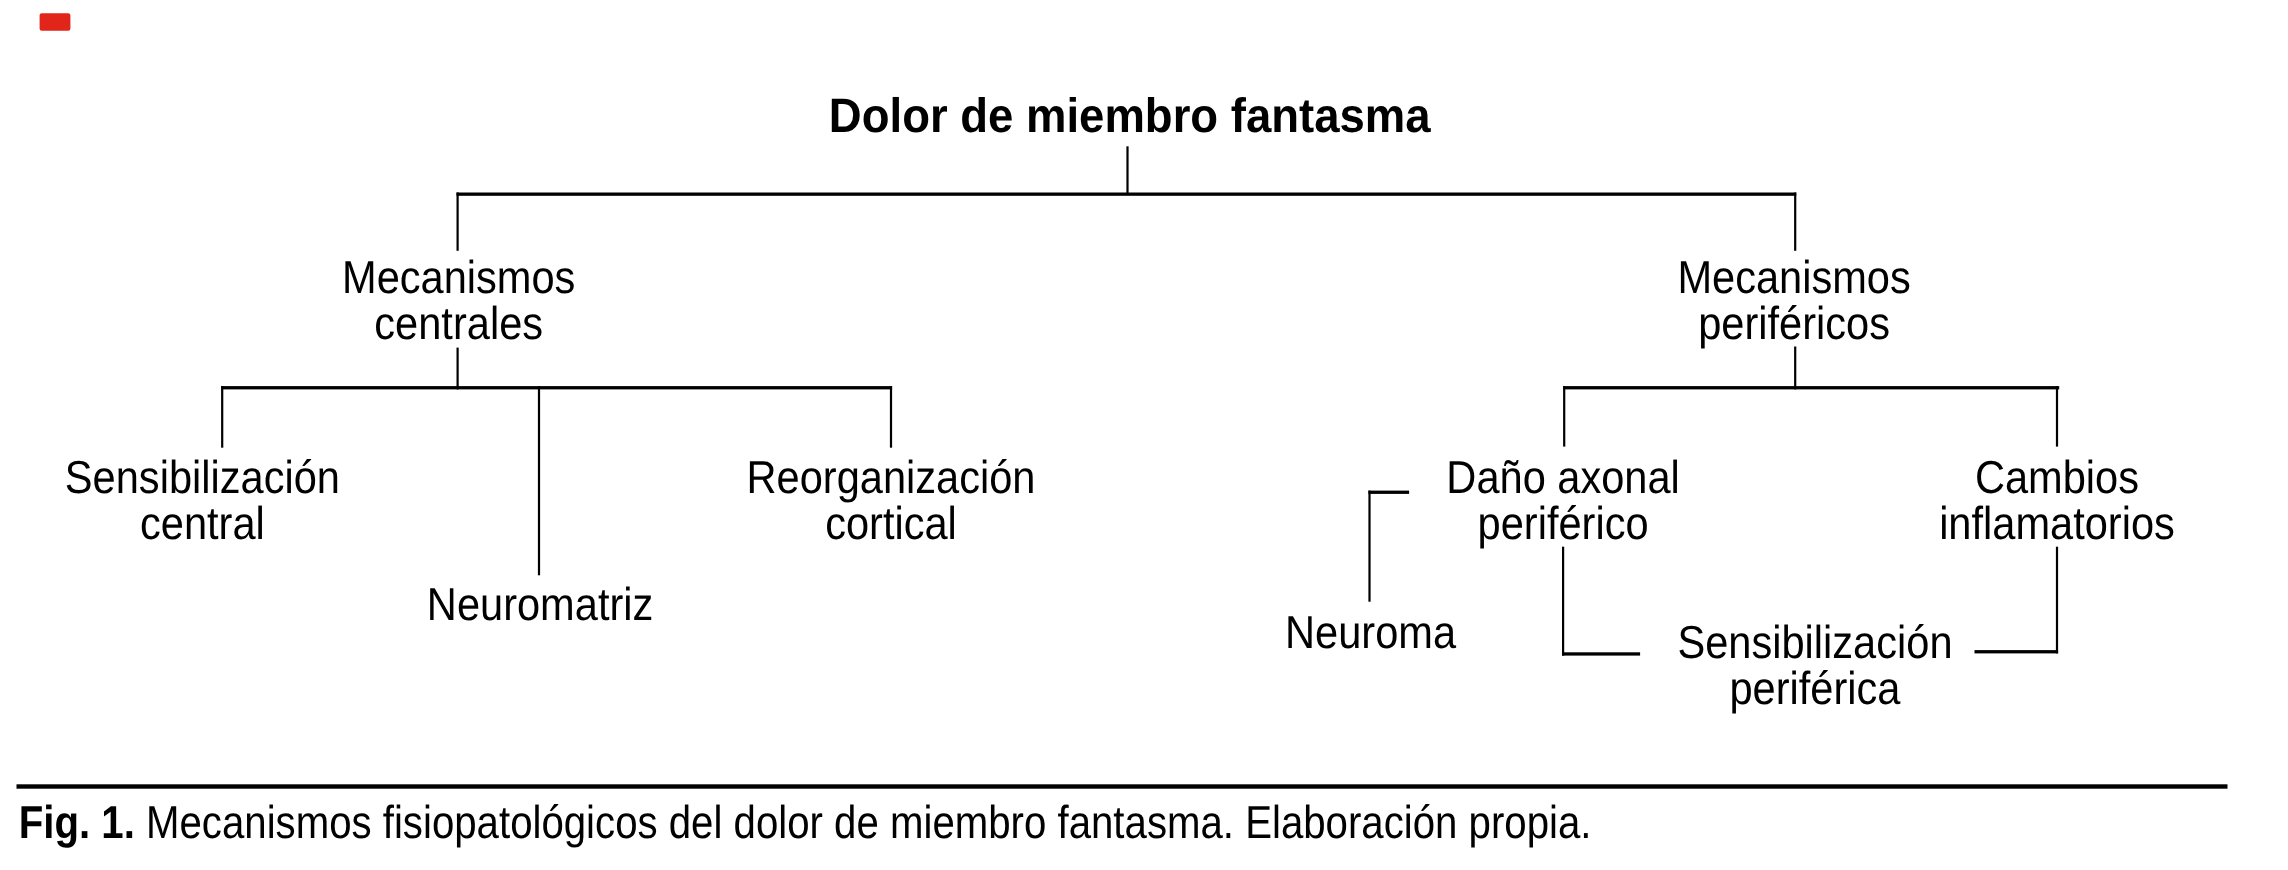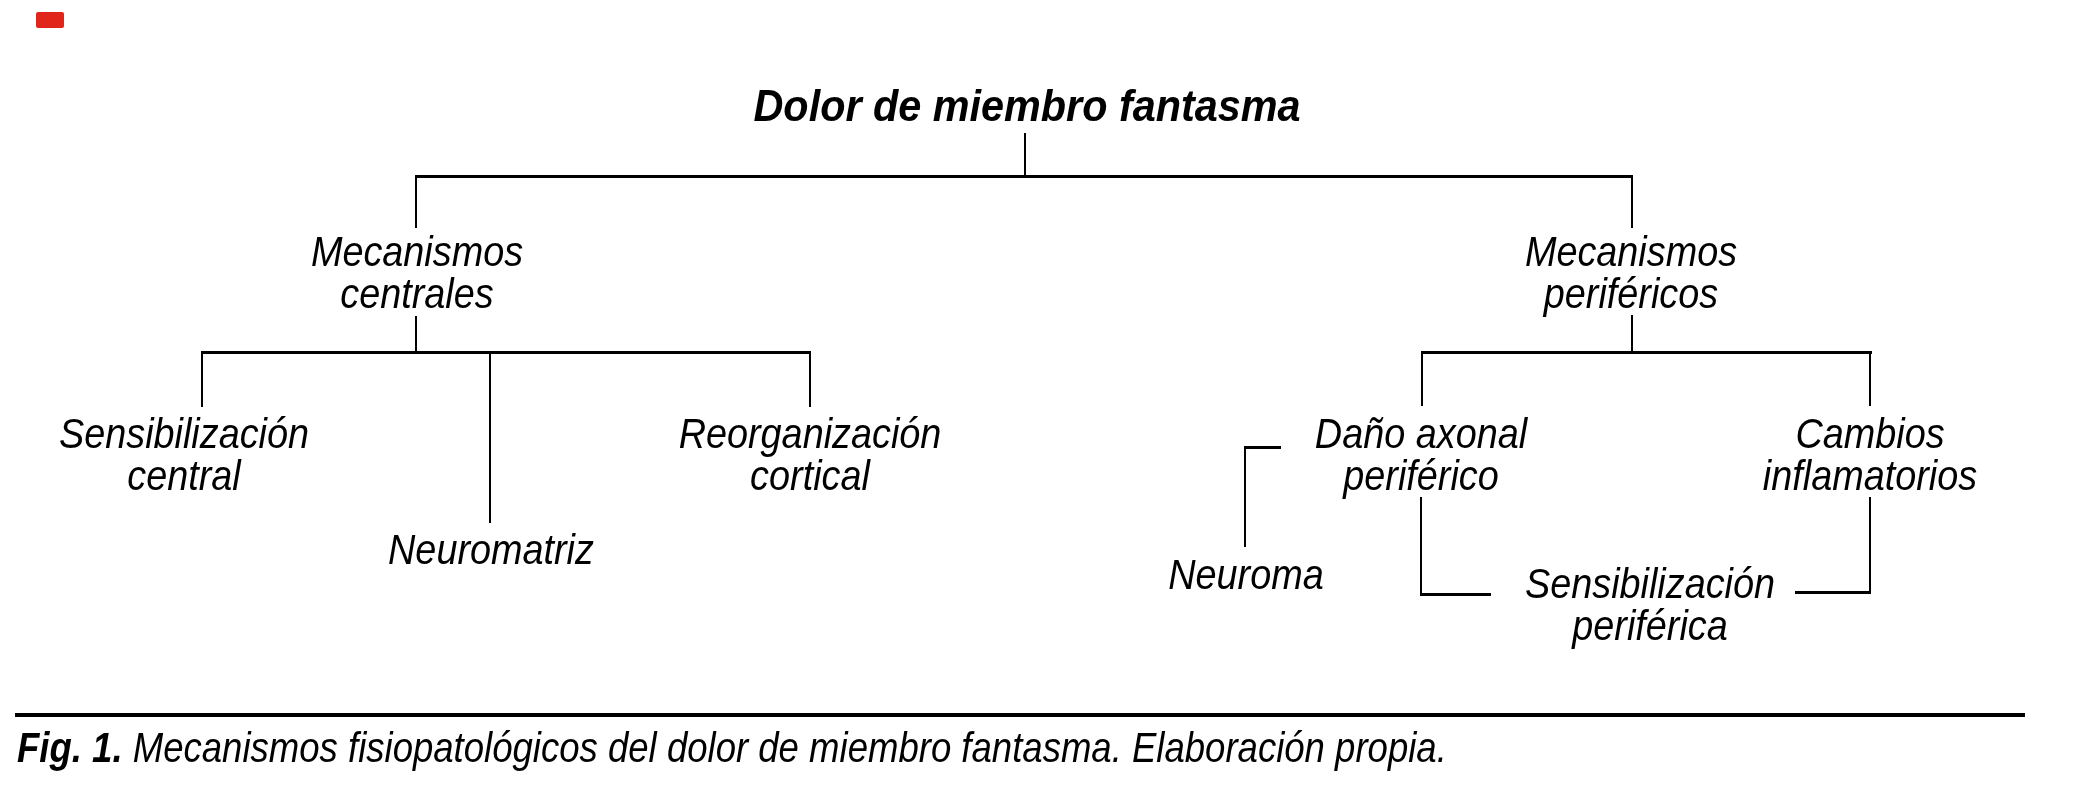--- a/index.html
+++ b/index.html
@@ -4,21 +4,20 @@
 <style>
   html, body { margin: 0; padding: 0; background: #ffffff; }
   #figure {
     position: relative;
     width: 2080px;
     height: 791px;
     background: #ffffff;
     overflow: hidden;
     font-family: "Liberation Sans", "DejaVu Sans", sans-serif;
     color: #000000;
-    font-style: italic;
   }
   
   .h { position: absolute; height: 3px; background: #000000; }
   .v { position: absolute; width: 2px; background: #000000; }
   
   .node {
     position: absolute;
     width: 600px;
     text-align: center;
     font-size: 42px;

